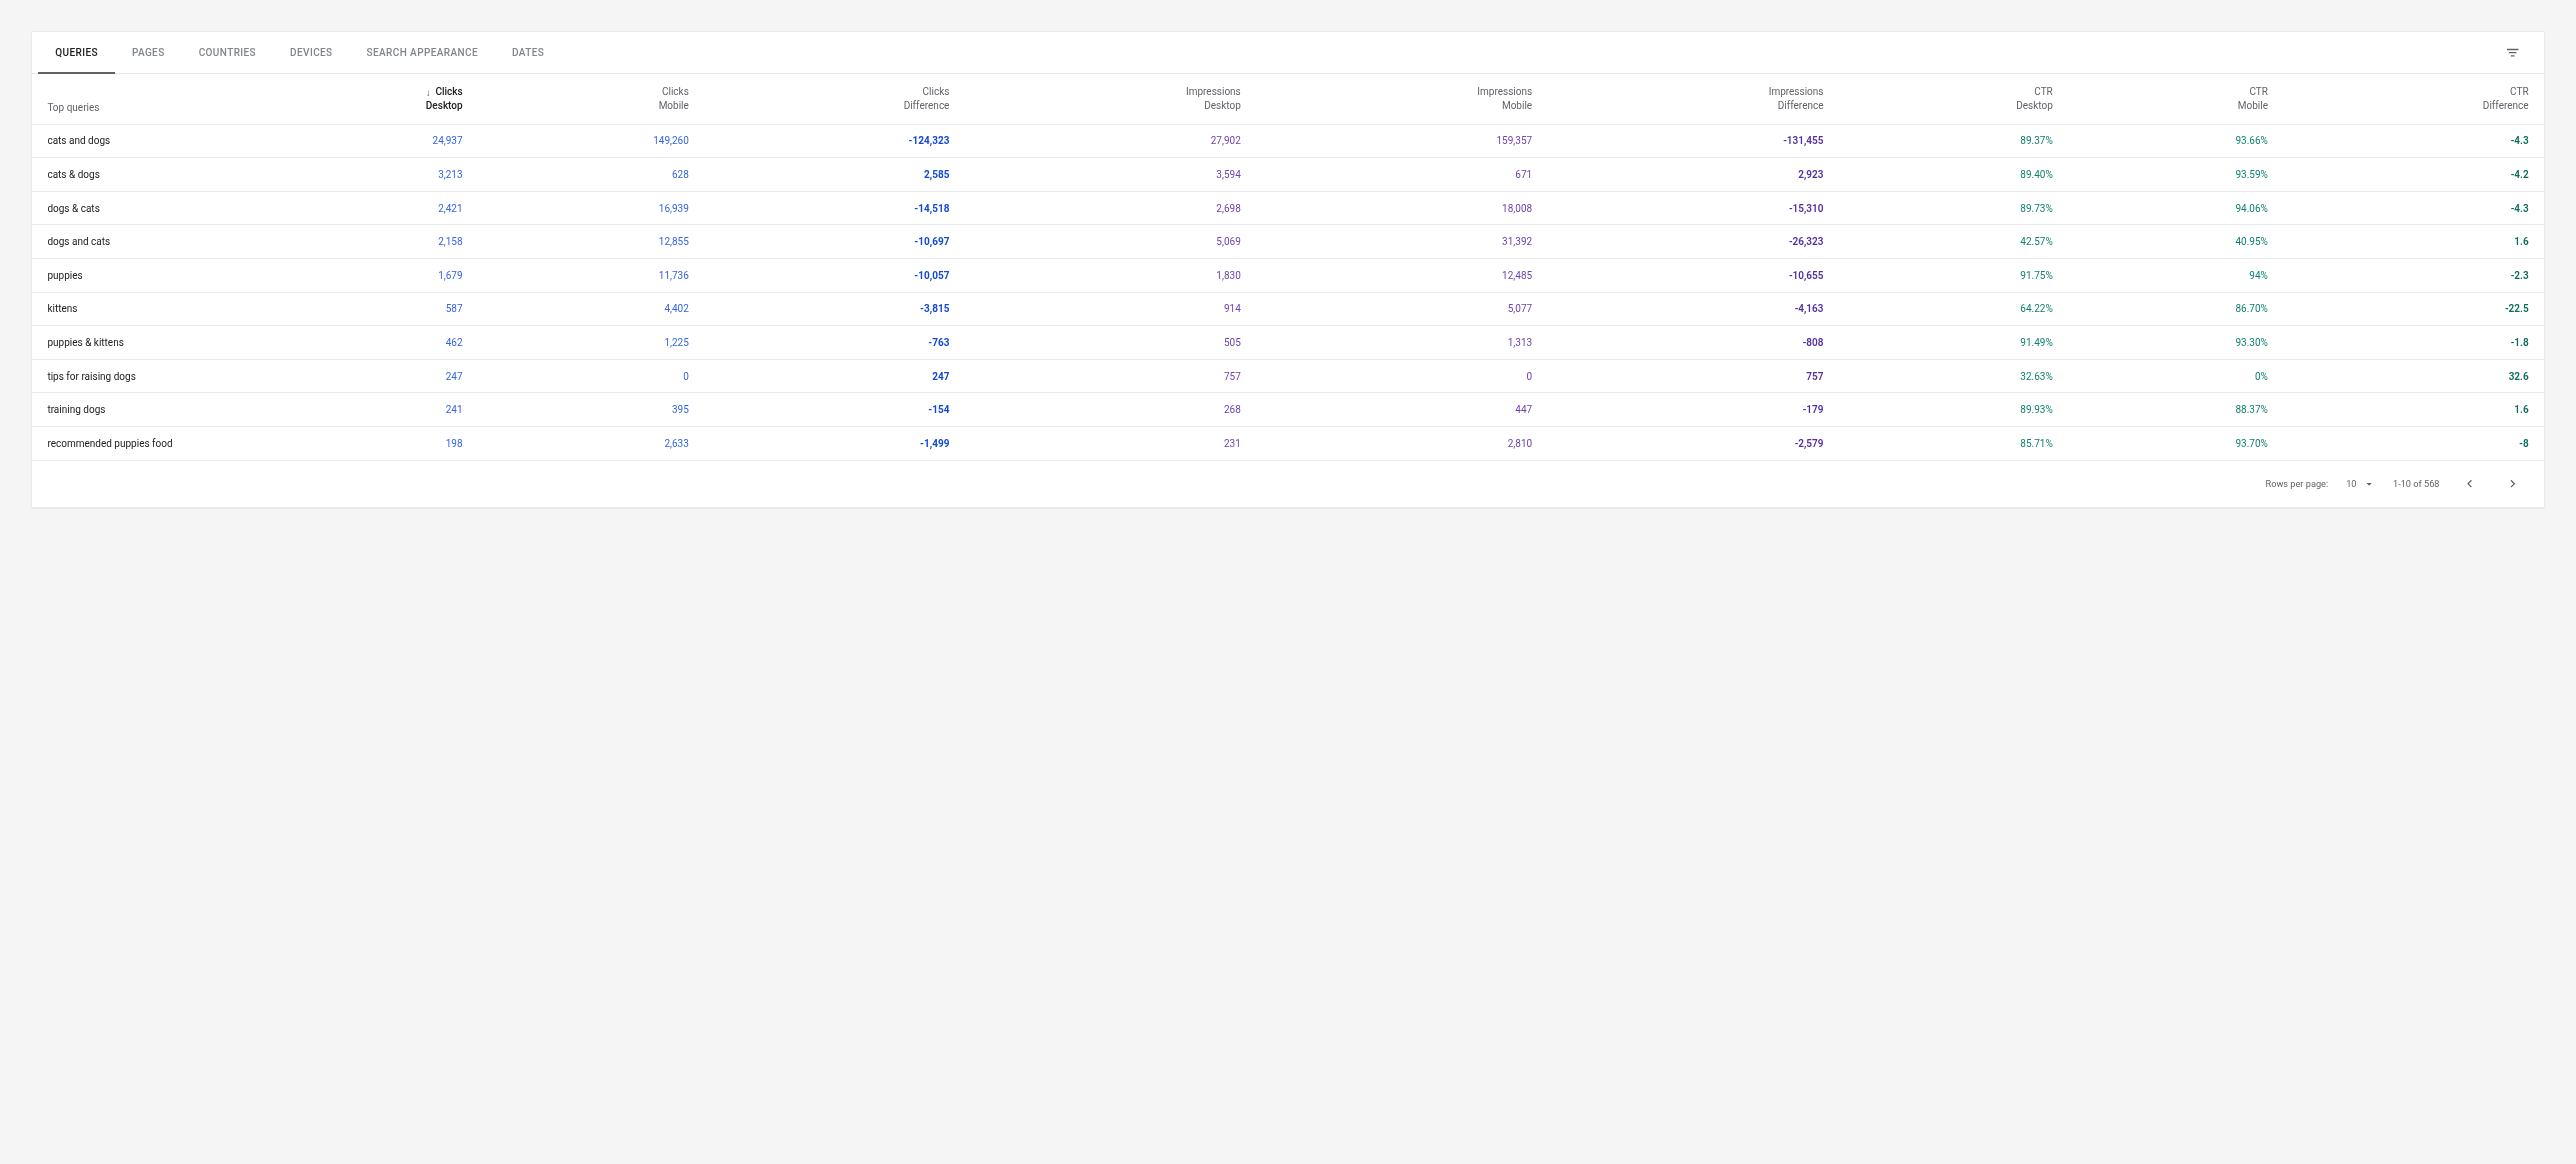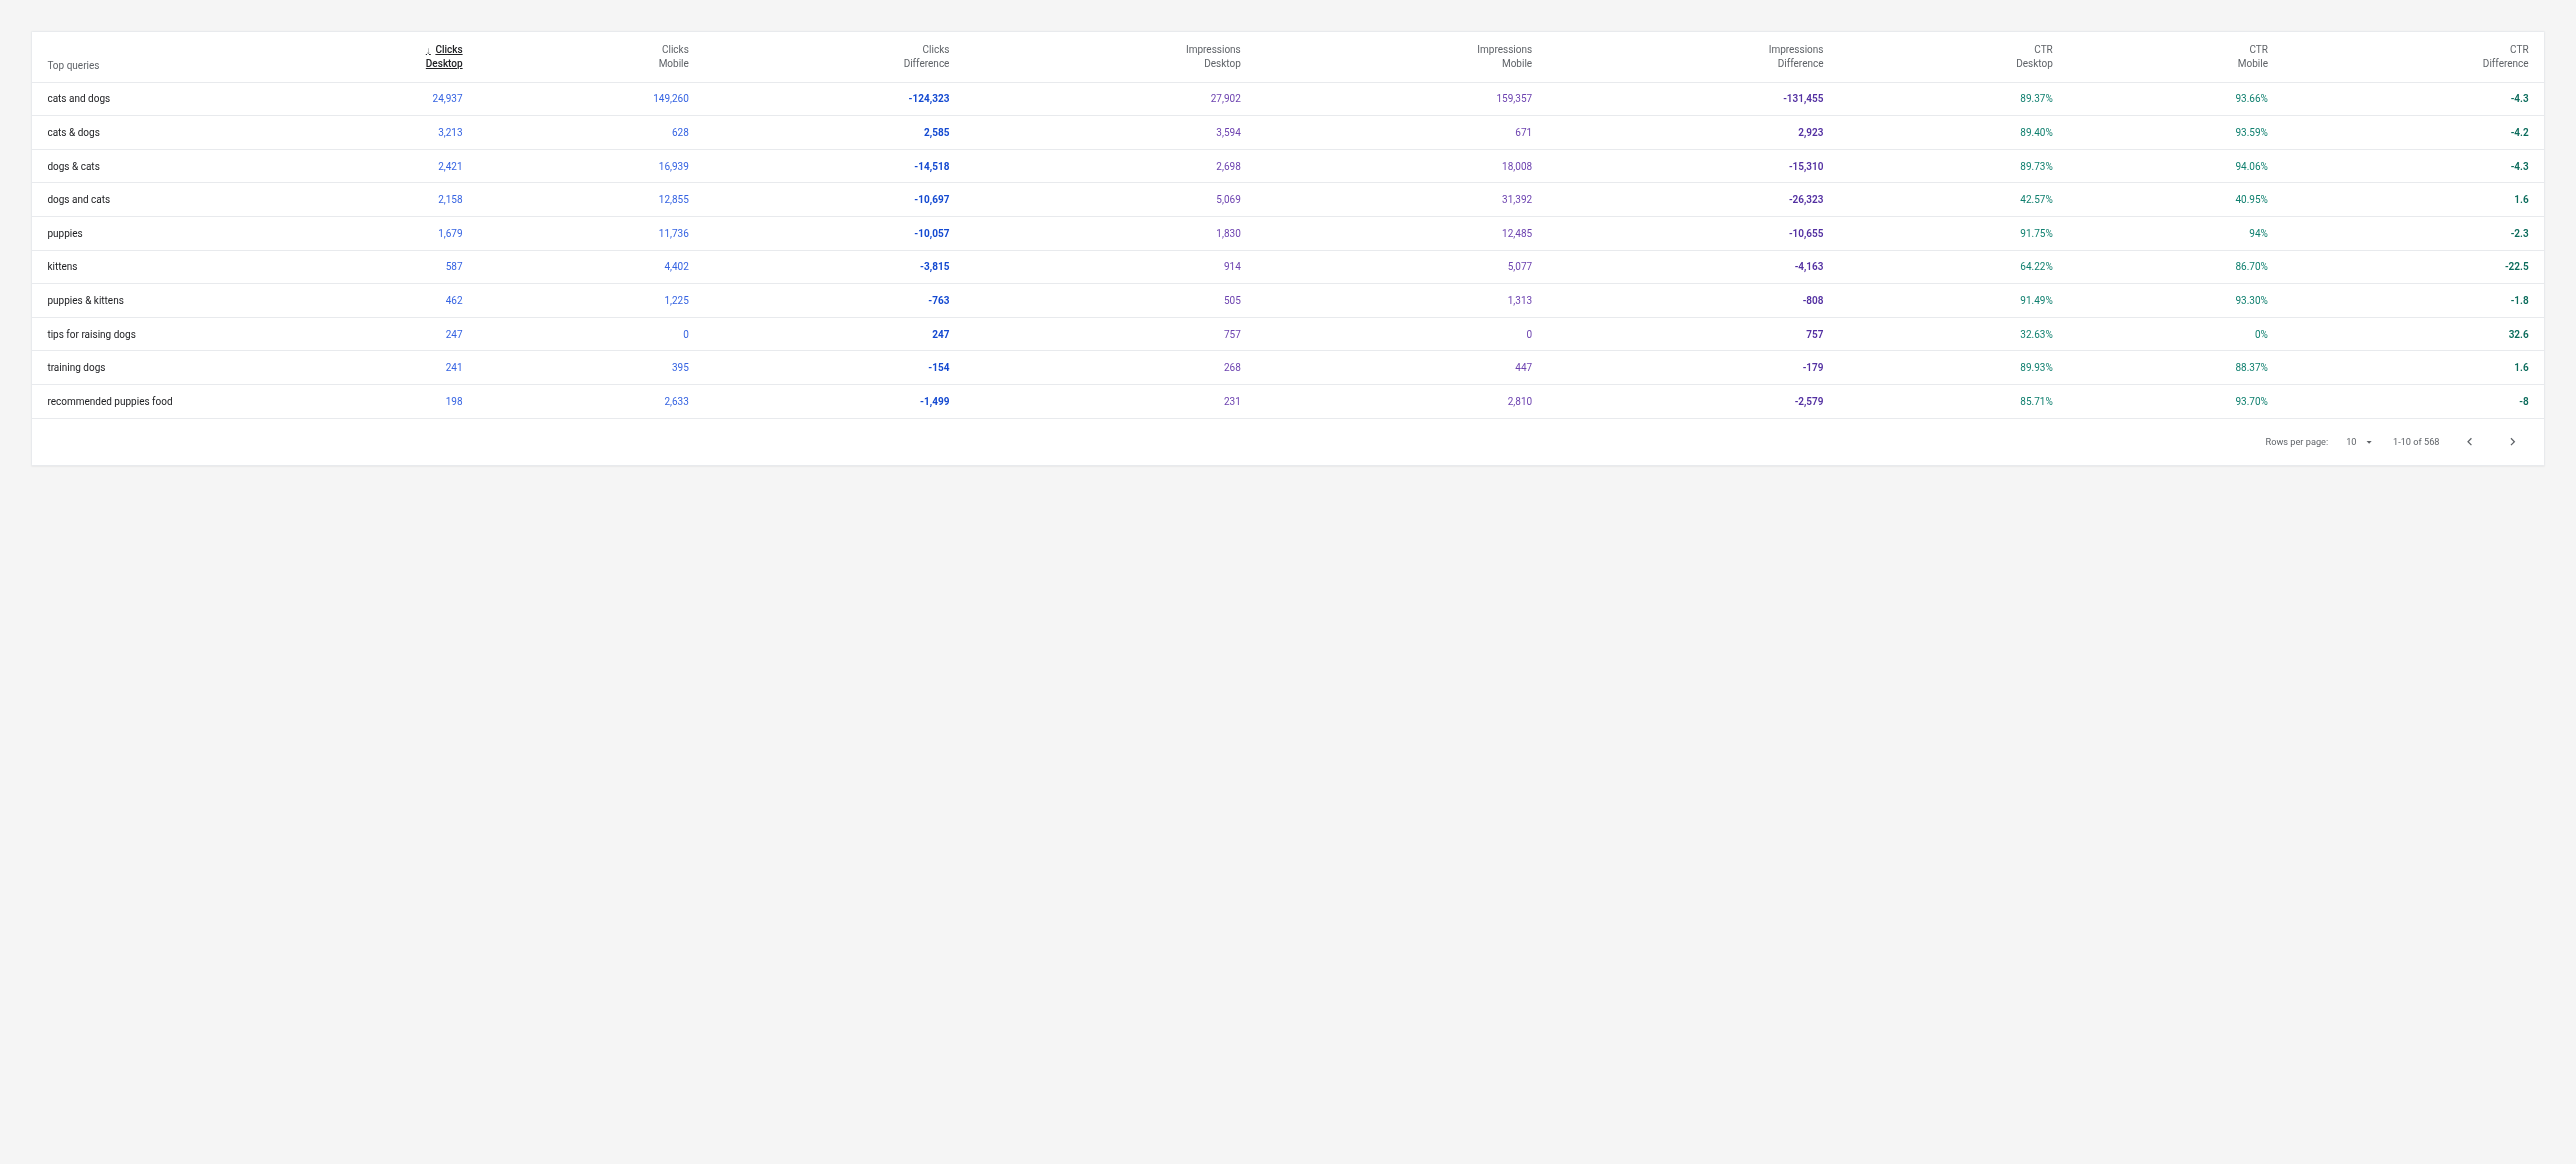--- a/index.html
+++ b/index.html
@@ -82,21 +82,20 @@
   th .l1 { display: block; line-height: 1.4; }
   th.query-col, td.query-col {
     text-align: left;
     width: 216px;
     min-width: 216px;
   }
   th.sorted {
     color: #202124;
     font-weight: 500;
     position: relative;
-    text-decoration: underline;
   }
   th.sorted .arrow {
     position: relative;
     top: 0.8px;
     margin-right: 4.6px;
     color:#5f6368;
     font-weight: normal;
   }
   td.query-col { color: #202124; }
   td.clicks { color: #3563e2; }
@@ -131,20 +130,35 @@
     cursor: pointer;
     border-radius: 50%;
   }
   svg { display: block; }
 </style>
 </head>
 <body>
 
 <div class="card">
 
+  <div class="tabs">
+
+    <div class="tab active">QUERIES</div>
+      <div class="tab">PAGES</div>
+      <div class="tab">COUNTRIES</div>
+      <div class="tab">DEVICES</div>
+      <div class="tab">SEARCH APPEARANCE</div>
+      <div class="tab">DATES</div>
+      <div class="tabs-spacer"></div>
+    <div class="filter-btn">
+      <svg width="15.4" height="15.4" viewBox="0 0 24 24" fill="currentColor">
+          <path d="M3 6h18v2H3V6zm3 5h12v2H6v-2zm3 5h6v2H9v-2z"></path>
+        </svg>
+    </div>
+  </div>
 
   <div class="table-scroll">
     <table>
       <thead>
         <tr>
           <th class="query-col">Top queries</th>
           <th class="sorted">
             <span class="l1"><span class="arrow">↓</span><span>Clicks</span></span>
             <span class="l1">Desktop</span>
           </th>

